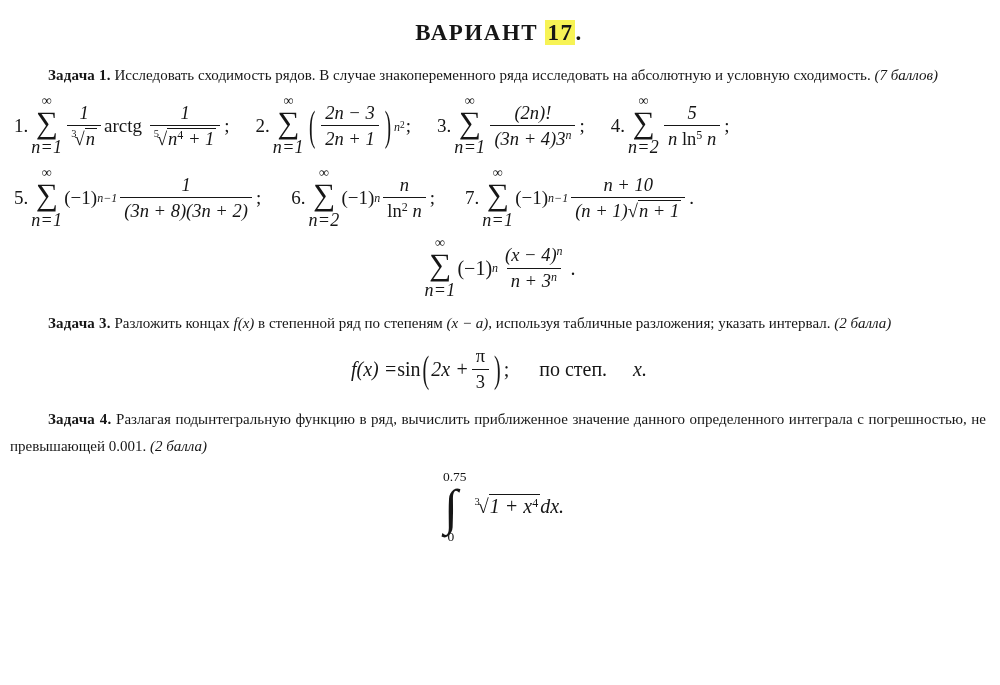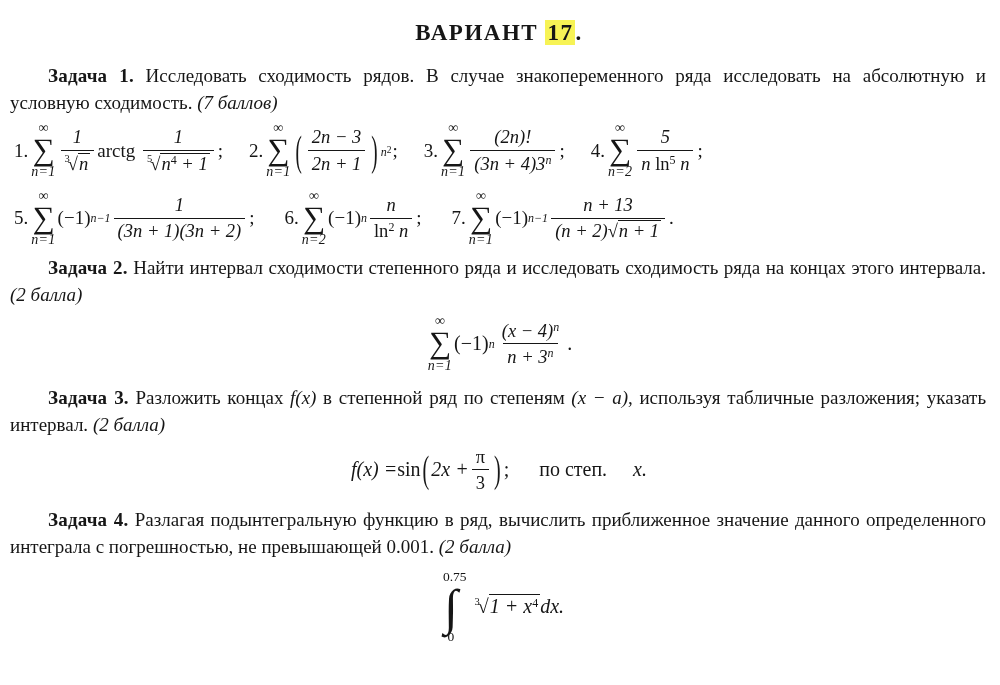--- a/index.html
+++ b/index.html
@@ -7,39 +7,39 @@
     width:1000px;height:685px;overflow:hidden;background:#ffffff;
     color:#161616;font-family:"Liberation Serif","DejaVu Serif",serif;
   }
   .page{padding:14px 12px 0 10px}
 
   
   .title{text-align:center;font-size:23px;font-weight:bold;letter-spacing:1.5px;margin:6px 0 16px}
   .hl{background:#f7f355;padding:0 2px;font-style:normal}
 
   
-  .para{font-size:19px;line-height:27px;text-align:justify;text-indent:38px;margin:0 2px 5px 0}
+  .para{font-size:15px;line-height:27px;text-align:justify;text-indent:38px;margin:0 2px 5px 0}
   .para b{letter-spacing:.2px}
   .pts{font-style:italic}
   .it{font-style:italic}
   .rm{font-style:normal}
 
   
   .mrow{display:flex;align-items:center;font-size:19px;font-style:italic;padding-left:4px;white-space:nowrap}
   .row1{gap:26px;margin:2px 0 8px}
   .row2{gap:30px;margin:0 0 6px}
   .m{display:inline-flex;align-items:center;white-space:nowrap}
   .no{font-style:normal;margin-right:1px}
   .sep{font-style:normal;margin-left:1px}
 
   
   .sum{display:inline-flex;flex-direction:column;align-items:center;line-height:1;margin:0 2px}
   .inf{font-size:14px;font-style:normal;line-height:1}
   .ssign{font-size:31px;font-style:normal;line-height:.95}
-  .slim{font-size:14px;line-height:1.15;letter-spacing:.3px}
+  .slim{font-size:18px;line-height:1.15;letter-spacing:.3px}
 
   
   .frac{display:inline-flex;flex-direction:column;align-items:center;line-height:1.22;font-size:18.5px;margin:0 3px;text-align:center}
   .fnum{padding:0 4px 1px}
   .fden{border-top:1.4px solid #161616;padding:1.5px 4px 0}
 
   
   .root{white-space:nowrap}
   .ridx{font-size:10.5px;font-style:normal;vertical-align:8px;margin-right:-2px}
   .rsign{font-style:normal}
@@ -158,21 +158,21 @@
       <span class="no">5.</span>
       <span class="sum">
         <span class="inf">∞</span>
         <span class="ssign">∑</span>
         <span class="slim">n=1</span>
       </span>
       <span class="rm">(−1)</span>
         <sup class="sp">n−1</sup>
       <span class="frac">
         <span class="fnum">1</span>
-        <span class="fden">(3n + 1)(3n + 2)</span>
+        <span class="fden">(3n + 8)(3n + 2)</span>
       </span>
       <span class="sep">;</span>
     </span>
 
     <span class="m">
       <span class="no">6.</span>
       <span class="sum">
         <span class="inf">∞</span>
         <span class="ssign">∑</span>
         <span class="slim">n=2</span>
@@ -189,31 +189,27 @@
     <span class="m">
       <span class="no">7.</span>
       <span class="sum">
         <span class="inf">∞</span>
         <span class="ssign">∑</span>
         <span class="slim">n=1</span>
       </span>
       <span class="rm">(−1)</span>
         <sup class="sp">n−1</sup>
       <span class="frac">
-        <span class="fnum">n + 13</span>
-        <span class="fden"><span>(n + 2)</span><span class="root"><span class="rsign">√</span><span class="rbar">n + 1</span></span></span>
+        <span class="fnum">n + 10</span>
+        <span class="fden"><span>(n + 1)</span><span class="root"><span class="rsign">√</span><span class="rbar">n + 1</span></span></span>
       </span>
       <span class="sep">.</span>
     </span>
   </div>
 
-  <p class="para">
-    <b>Задача 2.</b>
-    <span>Найти интервал сходимости степенного ряда и исследовать сходимость ряда на концах этого интервала.</span><i class="pts">(2 балла)</i>
-  </p>
 
   <div class="mcenter mc2">
     <span class="m">
       <span class="sum">
         <span class="inf">∞</span>
         <span class="ssign">∑</span>
         <span class="slim">n=1</span>
       </span>
       <span class="rm">(−1)</span>
         <sup class="sp">n</sup>

